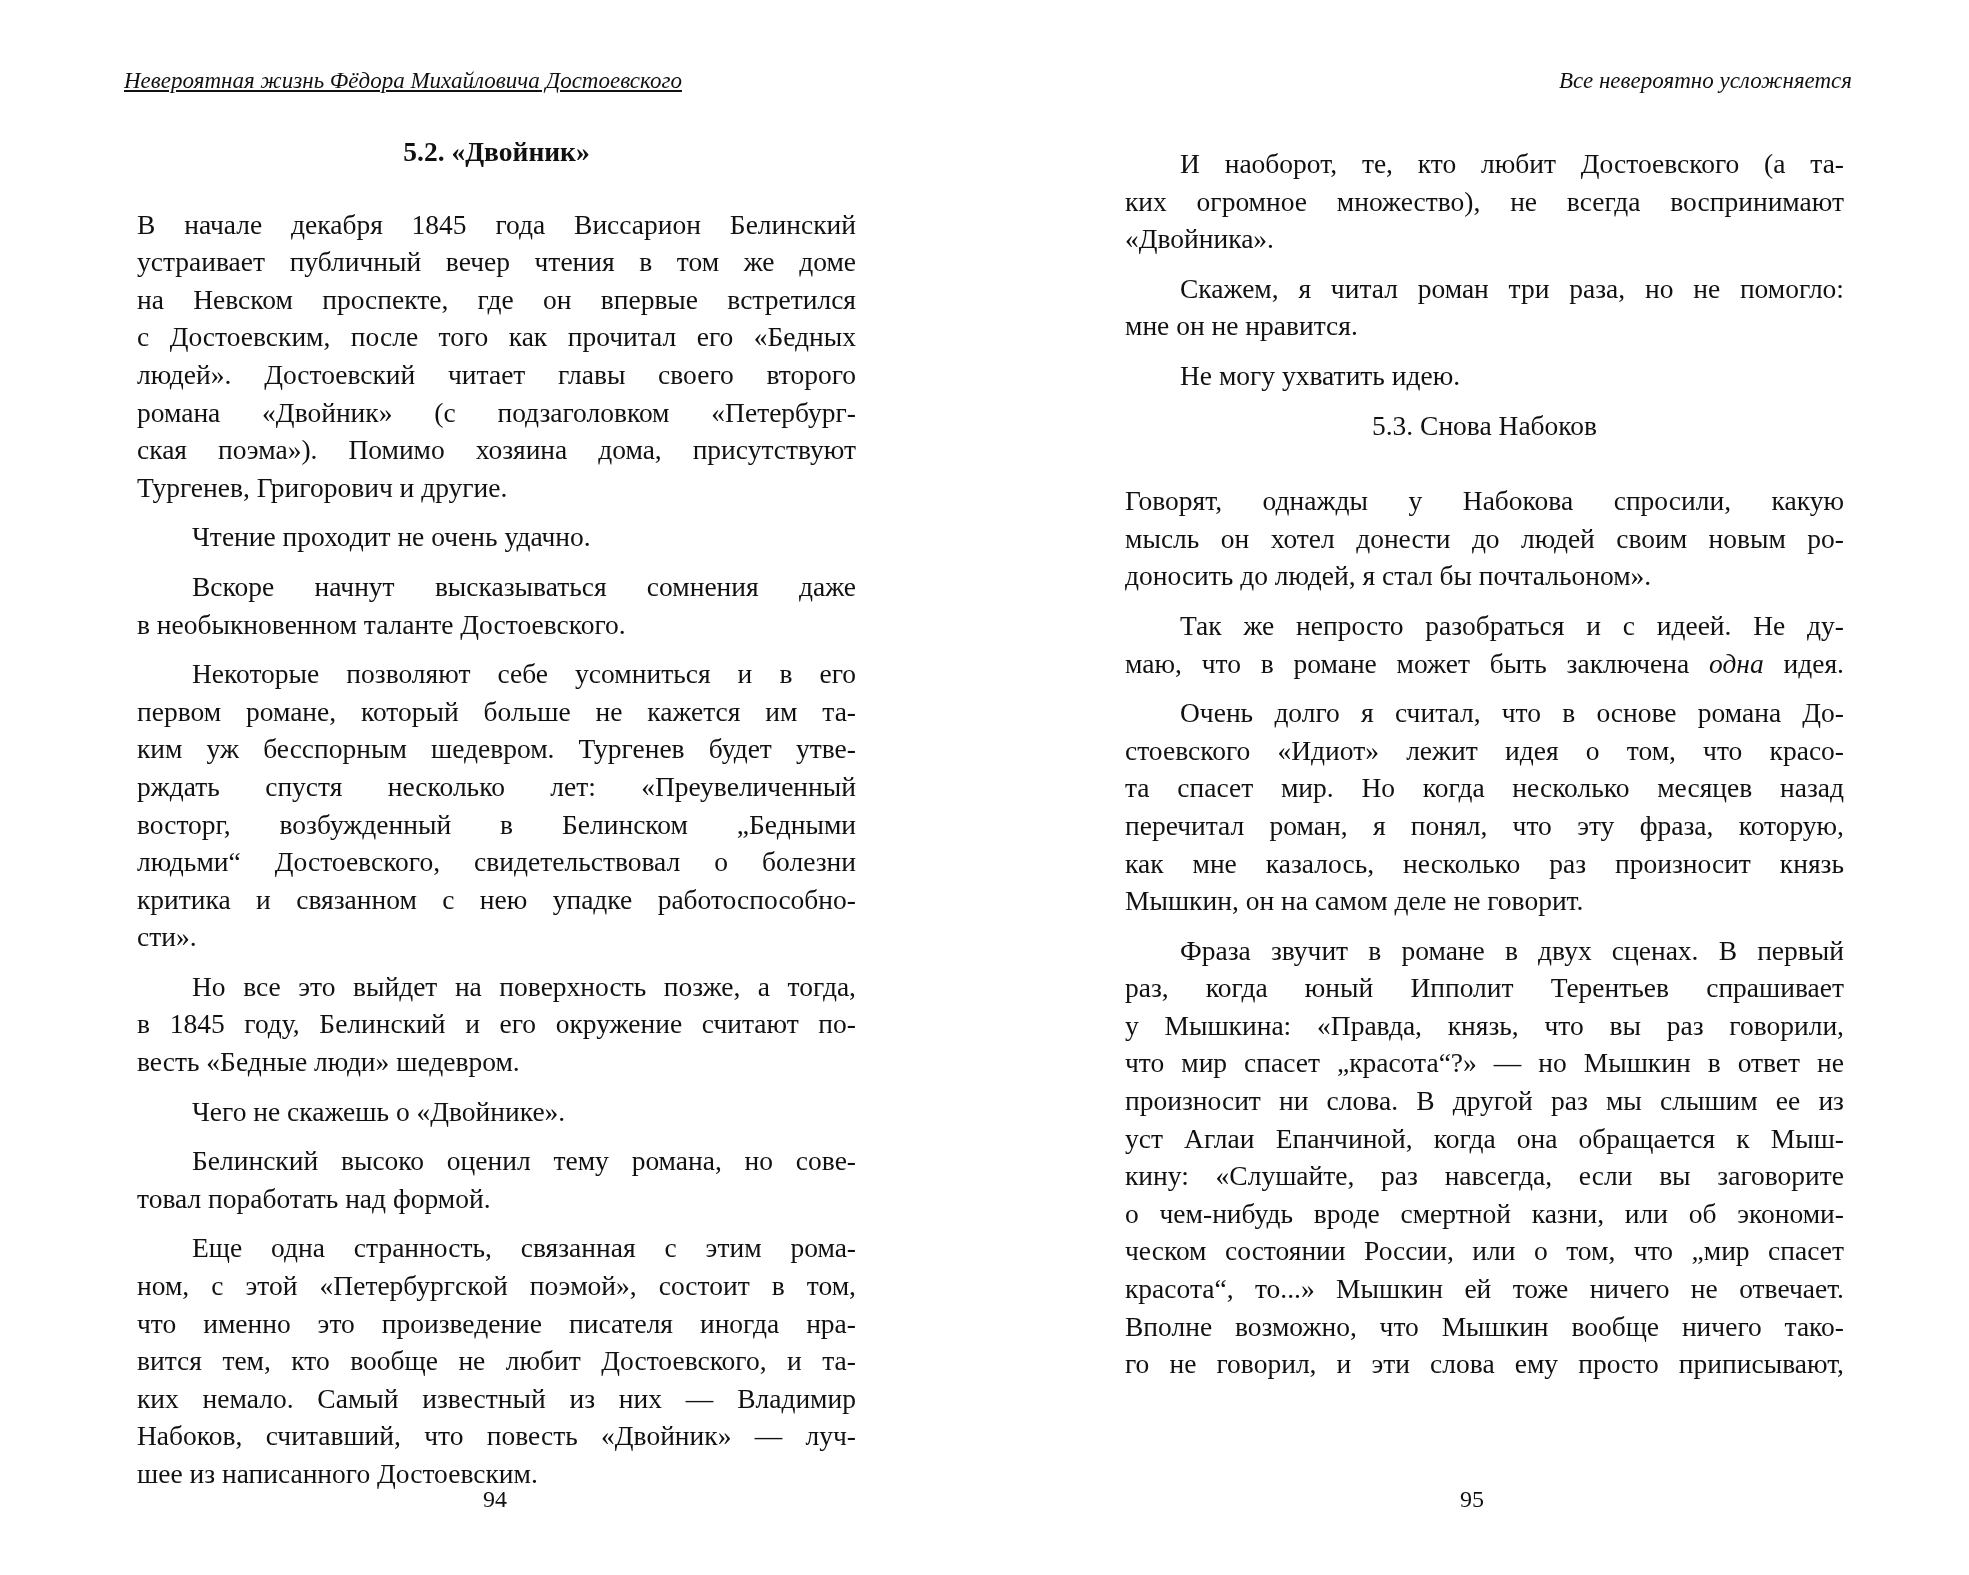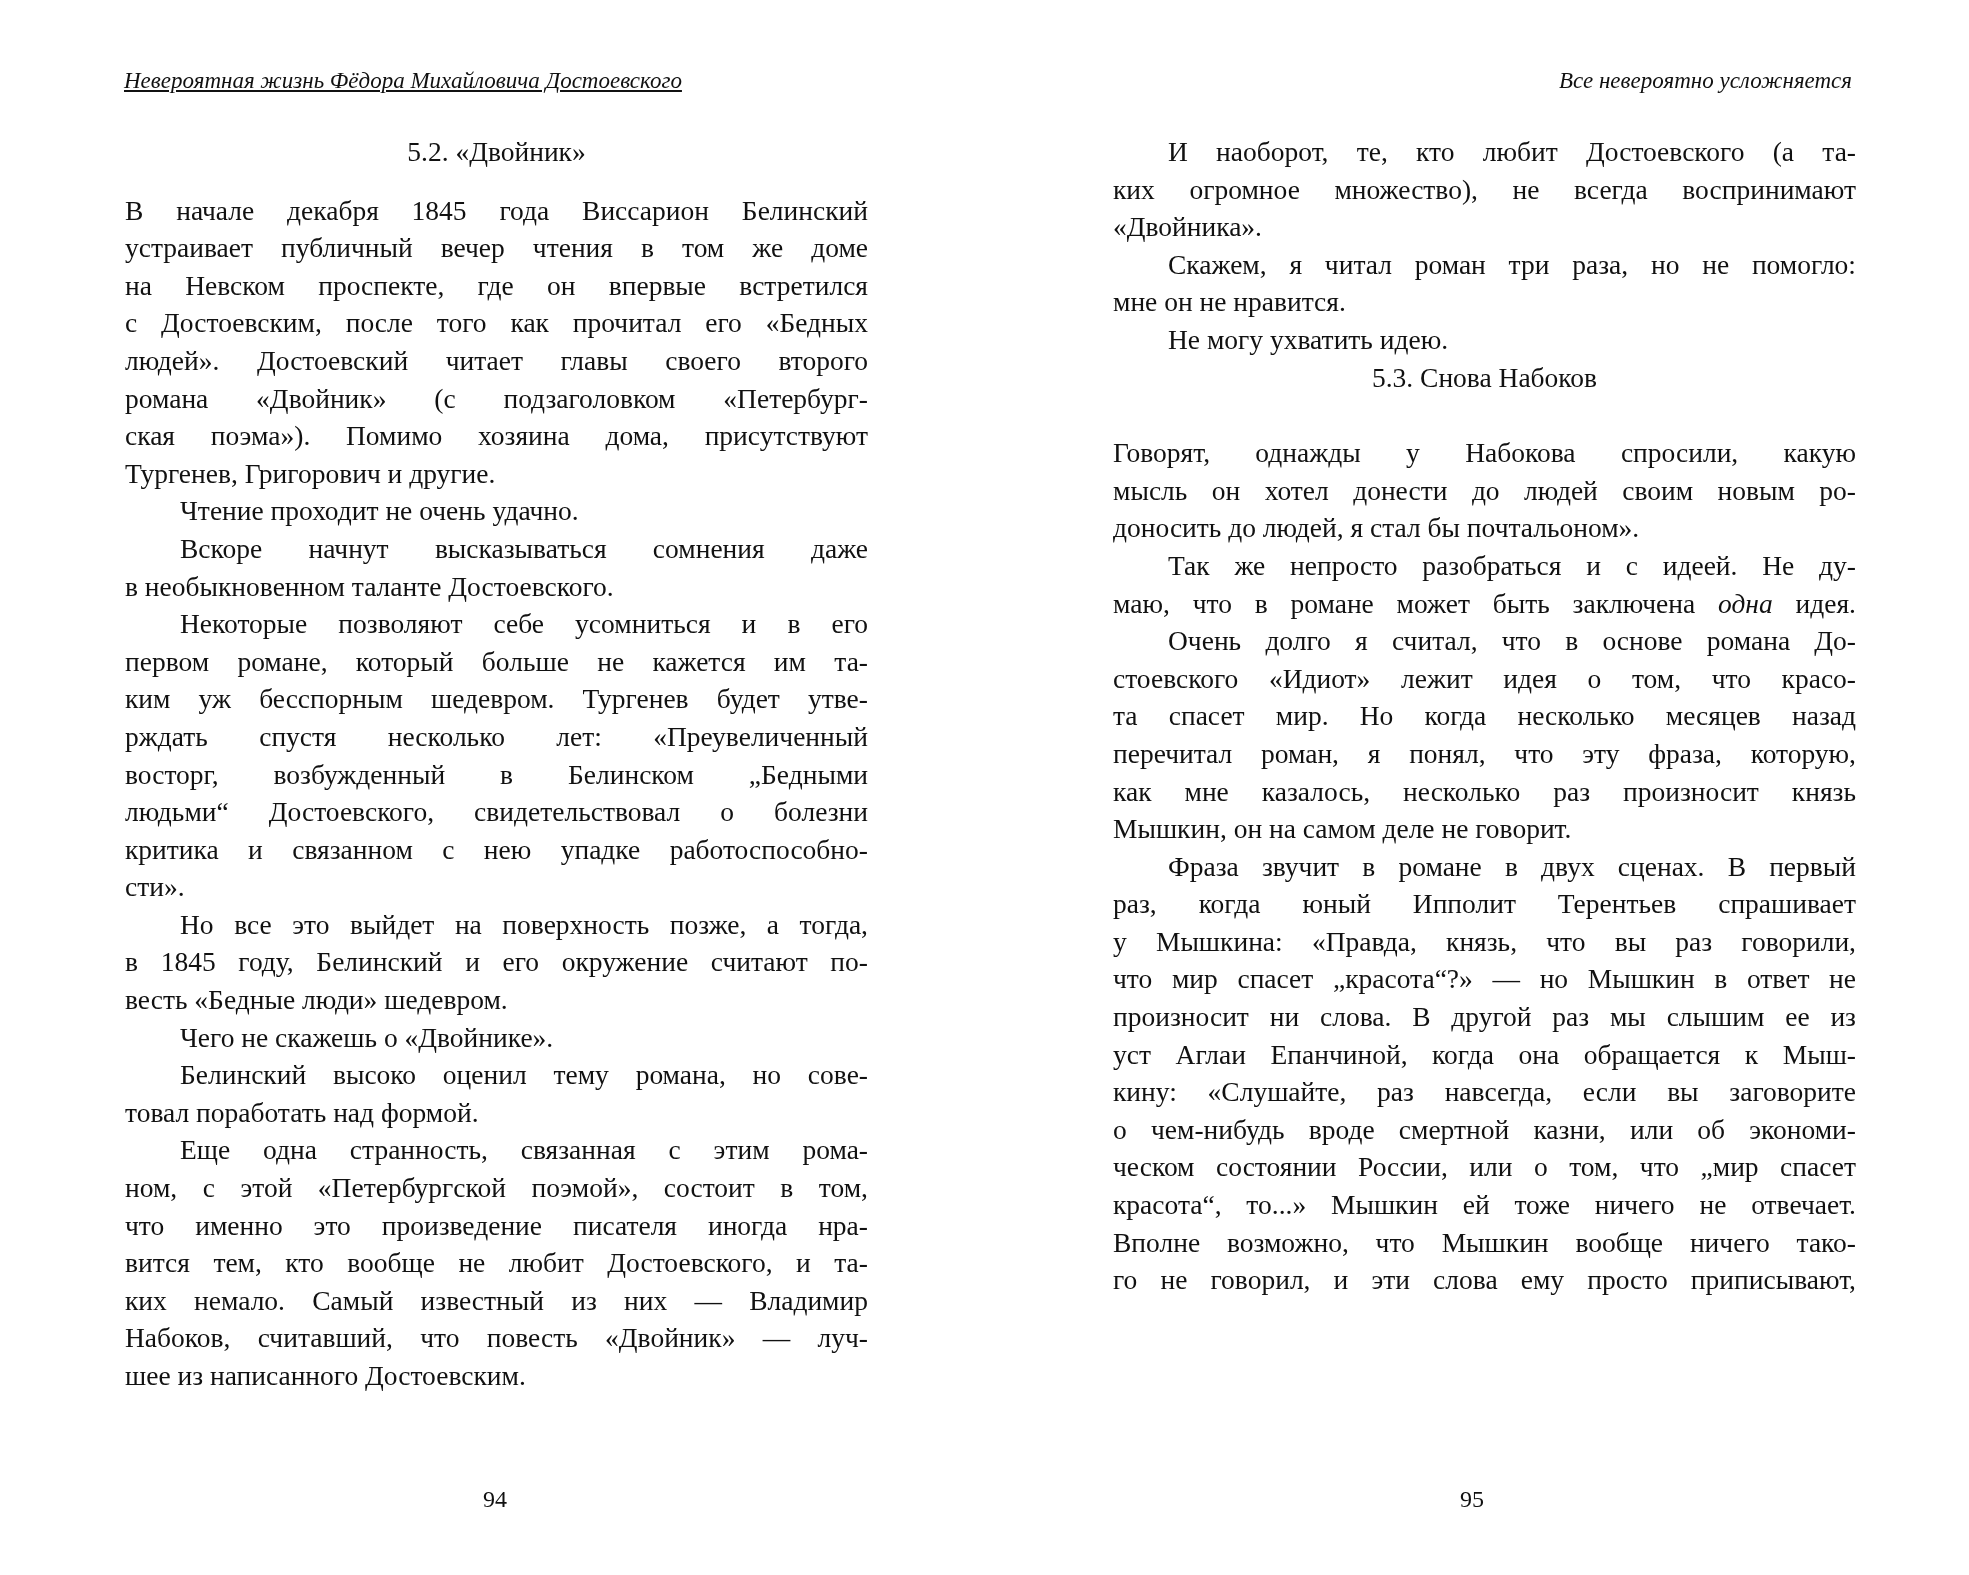--- a/index.html
+++ b/index.html
@@ -8,23 +8,23 @@
     .page { position: absolute; top: 0; height: 1575px; width: 984px; }
     .page.left { left: 0; }
     .page.right { left: 985px; }
     .running-head { position: absolute; top: 66px; font-style: italic; font-size: 23px; line-height: 30px; white-space: nowrap; }
     .page.left .running-head { left: 124px; text-decoration: underline; }
     .page.right .running-head { right: 117px; margin-left: 16px; }
     .column { position: absolute; width: 743px; font-size: 27.5px; line-height: 37.6px; }
     .page.left .column { left: 125px; top: 133px; }
     .page.right .column { left: 128px; top: 133px; }
     .section-title { text-align: center; font-size: 27.5px; line-height: 37.6px; margin: 0; font-weight: normal; }
-    .section-title.first { margin-bottom: 21px; }
+    .section-title.first { margin-bottom: 35px; font-weight: bold; }
     .section-title.mid { margin-bottom: 38px; }
-    .para { margin: 0; text-align: justify; }
+    .para { margin: 12px; text-align: justify; }
     .para .ln { display: block; text-align: justify; text-align-last: justify; white-space: nowrap; }
     .para .ln.last { text-align-last: left; }
     .para.indent .ln:first-child { text-indent: 55px; }
     em { font-style: italic; }
     .folio { position: absolute; top: 1484px; font-size: 24px; line-height: 30px; width: 100px; text-align: center; }
     .page.left .folio { left: 445px; }
     .page.right .folio { left: 437px; }
   </style>
 </head>
 <body>

